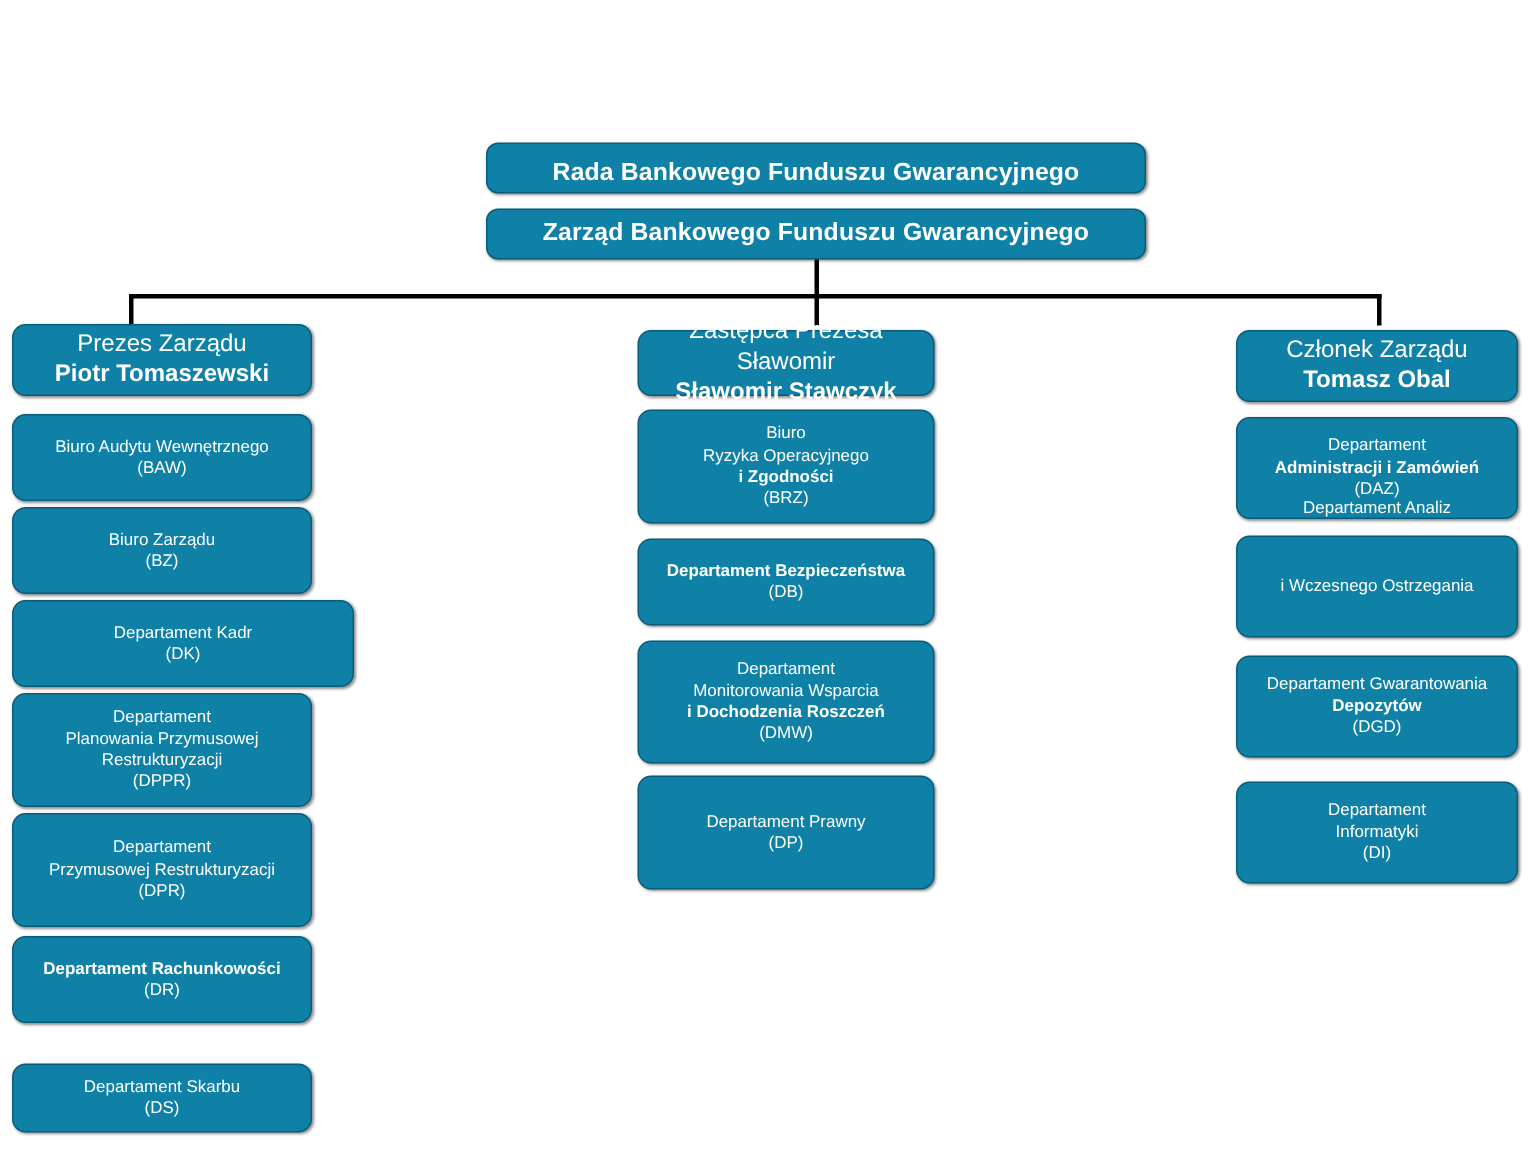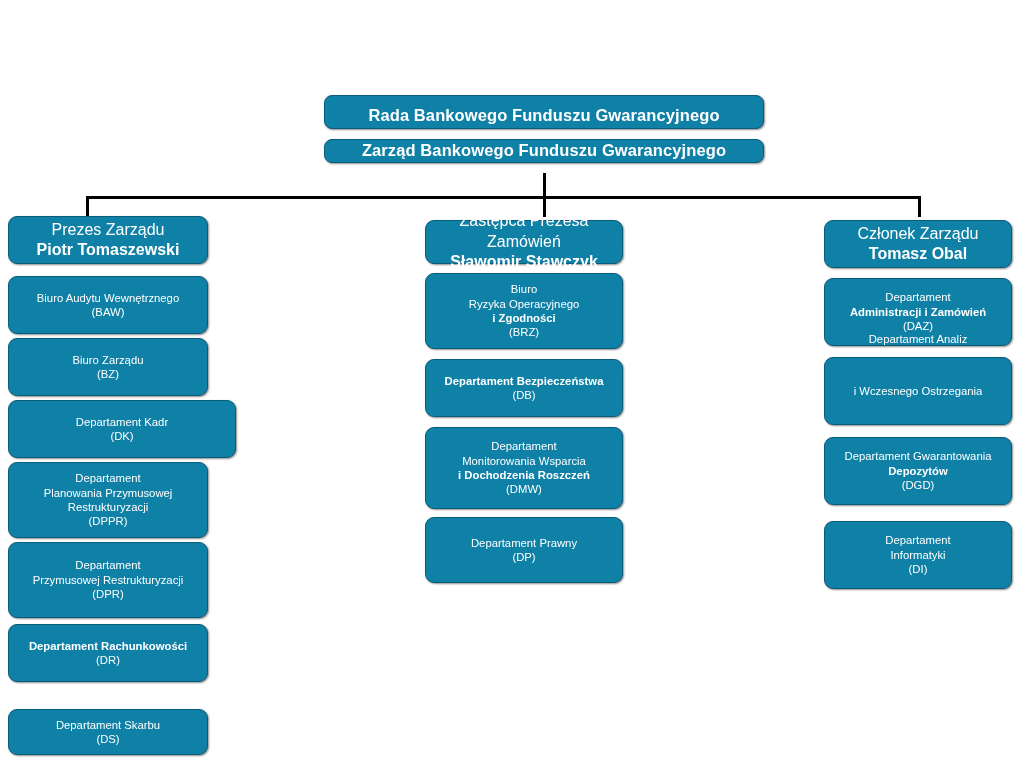--- a/index.html
+++ b/index.html
@@ -72,21 +72,21 @@
 </style>
 </head>
 <body>
 
 <div id="chart-canvas">
 
   <div class="node banner" id="banner-0" style="left:324px; top:95px; width:440px; height:34px;justify-content:flex-end;">
     <span class="line">Rada Bankowego Funduszu Gwarancyjnego</span>
   </div>
 
-  <div class="node banner" id="banner-1" style="left:324px; top:139px; width:440px; height:24px;">
+  <div class="node banner" id="banner-1" style="left:324px; top:139px; width:440px; height:34px;">
     <span class="line">Zarząd Bankowego Funduszu Gwarancyjnego</span>
   </div>
 
   <div class="connector conn-v" style="left:543px; top:173px; height:25px;"></div>
 
   <div class="connector conn-h" style="left:86px; top:196px; width:835px;"></div>
 
   <div class="connector conn-v" style="left:86px; top:196px; height:21px;"></div>
   <div class="connector conn-v" style="left:543px; top:196px; height:21px;"></div>
   <div class="connector conn-v" style="left:918px; top:196px; height:21px;"></div>
@@ -128,21 +128,21 @@
     <span class="line bold">Departament Rachunkowości</span>
     <span class="line">(DR)</span>
   </div>
 
   <div class="node unit" style="left:8px; top:709px; width:200px; height:46px;">
     <span class="line">Departament Skarbu</span>
     <span class="line">(DS)</span>
   </div>
 
   <div class="node head" style="left:425px; top:220px; width:198px; height:44px;">
-    <span class="line role">Zastępca Prezesa Zamówień</span>
+    <span class="line role">Zastępca Prezesa Sławomir</span>
     <span class="line name">Sławomir Stawczyk</span>
   </div>
 
   <div class="node unit" style="left:425px; top:273px; width:198px; height:76px;">
     <span class="line">Biuro</span>
     <span class="line">Ryzyka Operacyjnego</span>
     <span class="line bold">i Zgodności</span>
     <span class="line">(BRZ)</span>
   </div>
 
@@ -151,21 +151,21 @@
     <span class="line">(DB)</span>
   </div>
 
   <div class="node unit" style="left:425px; top:427px; width:198px; height:82px;">
     <span class="line">Departament</span>
     <span class="line">Monitorowania Wsparcia</span>
     <span class="line bold">i Dochodzenia Roszczeń</span>
     <span class="line">(DMW)</span>
   </div>
 
-  <div class="node unit" style="left:425px; top:517px; width:198px; height:66px;">
+  <div class="node unit" style="left:425px; top:517px; width:198px; height:76px;">
     <span class="line">Departament Prawny</span>
     <span class="line">(DP)</span>
   </div>
 
   <div class="node head" style="left:824px; top:220px; width:188px; height:48px;">
     <span class="line role">Członek Zarządu</span>
     <span class="line name">Tomasz Obal</span>
   </div>
 
   <div class="node unit" style="left:824px; top:278px; width:188px; height:68px;">

